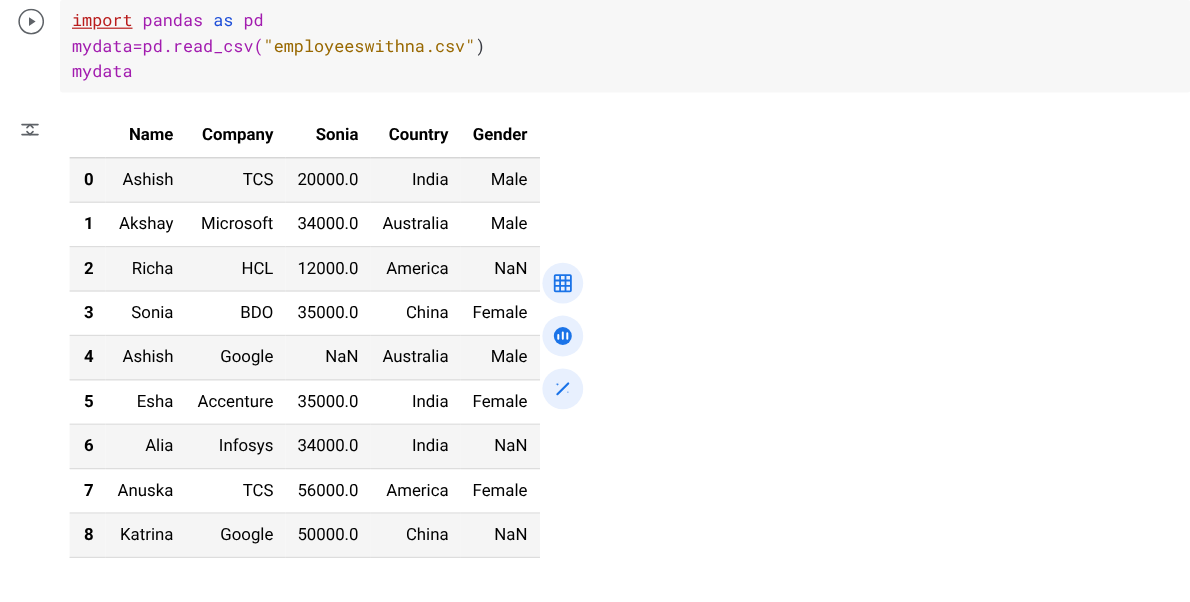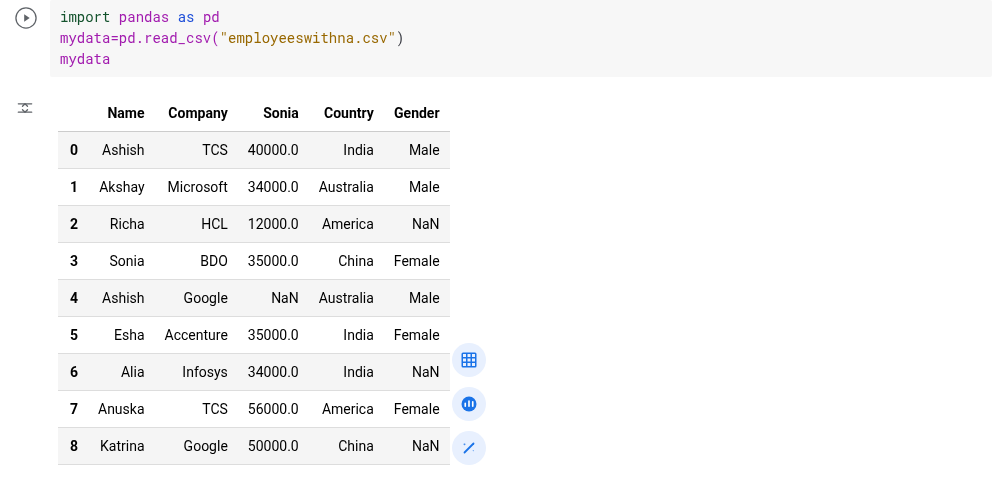--- a/index.html
+++ b/index.html
@@ -37,21 +37,21 @@
     background: #f7f7f7;
     padding: 6px 10px 8px 10px;
     border-radius: 2px;
     font-family: "Roboto Mono", Menlo, Consolas, monospace;
     font-size: 14px;
     line-height: 1.5;
     white-space: pre;
     min-height: 60px;
   }
   .code-line { display: block; }
-  .kw-import { color: #14532d; }
+  .kw-import { color: #b91c1c; text-decoration: underline; }
   .kw-as { color: #1d4ed8; }
   .ident { color: #a21caf; }
   .str { color: #986801; }
   .paren { color: #383a42; }
 
   .output-wrapper {
     display: flex;
     align-items: flex-start;
     margin-top: 18px;
   }
@@ -65,21 +65,21 @@
     height: 26px;
     margin-left: 12px;
     display: flex;
     align-items: center;
     justify-content: center;
     cursor: pointer;
   }
   .output-body {
     flex: 1;
     display: flex;
-    align-items: flex-end;
+    align-items: center;
     gap: 2px;
     padding-left: 8px;
   }
   table.df {
     border-collapse: collapse;
     font-size: 14px;
   }
   table.df th, table.df td {
     text-align: right;
     padding: 10px 10px;
@@ -155,21 +155,21 @@
           <th>Sonia</th>
           <th>Country</th>
           <th>Gender</th>
         </tr>
       </thead>
       <tbody id="df-body">
           <tr>
             <th>0</th>
             <td>Ashish</td>
             <td>TCS</td>
-            <td>40000.0</td>
+            <td>20000.0</td>
             <td>India</td>
             <td>Male</td>
           </tr>
           <tr>
             <th>1</th>
             <td>Akshay</td>
             <td>Microsoft</td>
             <td>34000.0</td>
             <td>Australia</td>
             <td>Male</td>

